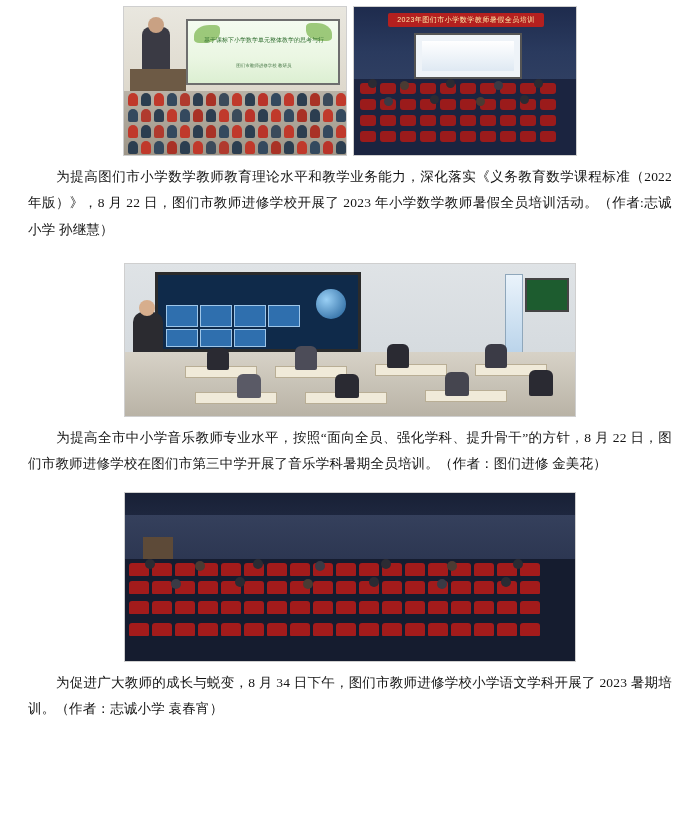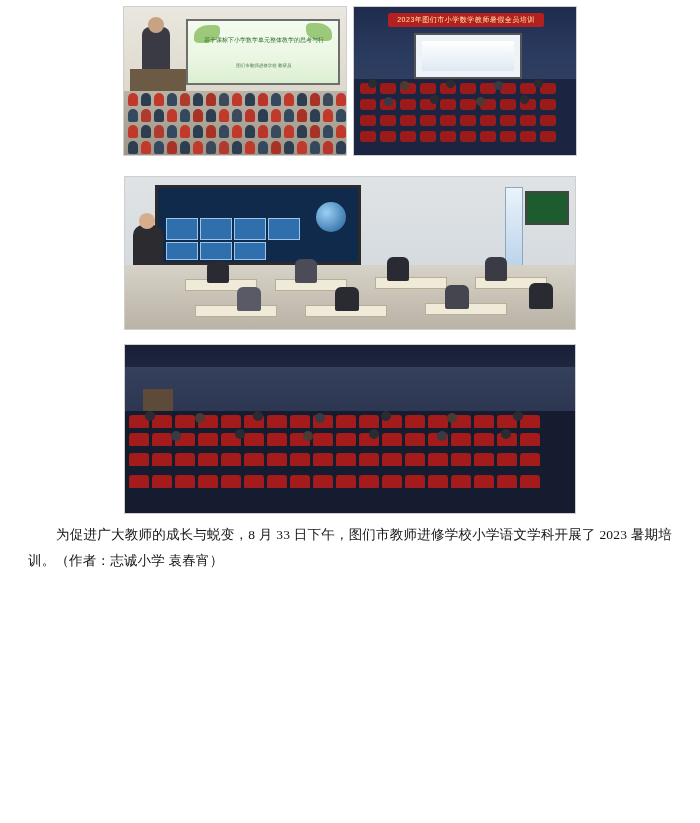--- a/index.html
+++ b/index.html
@@ -357,20 +357,21 @@
           <div class="p2-person" style="left:140px;top:2px;background:#3a3a45"></div>
           <div class="p2-person" style="left:180px;top:0px;background:#2b2b33"></div>
           <div class="p2-person" style="left:30px;top:18px;background:#3a3a45"></div>
           <div class="p2-person" style="left:76px;top:16px;background:#2b2b33"></div>
           <div class="p2-person" style="left:122px;top:18px;background:#4a3b33"></div>
           <div class="p2-person" style="left:166px;top:16px;background:#2b2b33"></div>
         </div>
       </div>
     </div>
 
+    <p class="caption"><span class="indent"></span><span>为提高图们市小学数学教师教育理论水平和教学业务能力，深化落实《义务教育数学课程标准（2022 年版）》，8 月 22 日，图们市教师进修学校开展了 2023 年小学数学教师暑假全员培训活动。（作者:志诚小学 孙继慧）</span></p>
   </div>
 
   <div class="gap-a"></div>
 
   <div class="section">
     <div class="photo-row">
       <div class="photo photo-wide">
         <div class="ph-wall p3-bg"></div>
 
         <div class="p3-win"></div>
@@ -405,20 +406,21 @@
           <div class="p3-stu" style="left:262px;top:-8px;width:22px;height:24px;background:#2a2a32"></div>
           <div class="p3-stu" style="left:360px;top:-8px;width:22px;height:24px;background:#3b3b46"></div>
           <div class="p3-stu" style="left:112px;top:22px;width:24px;height:24px;background:#5a5a66"></div>
           <div class="p3-stu" style="left:210px;top:22px;width:24px;height:24px;background:#2a2a32"></div>
           <div class="p3-stu" style="left:320px;top:20px;width:24px;height:24px;background:#45454f"></div>
           <div class="p3-stu" style="left:404px;top:18px;width:24px;height:26px;background:#2a2a32"></div>
         </div>
       </div>
     </div>
 
+    <p class="caption"><span class="indent"></span><span>为提高全市中小学音乐教师专业水平，按照“面向全员、强化学科、提升骨干”的方针，8 月 22 日，图们市教师进修学校在图们市第三中学开展了音乐学科暑期全员培训。（作者：图们进修 金美花）</span></p>
   </div>
 
   <div class="gap-b"></div>
 
   <div class="section">
     <div class="photo-row">
       <div class="photo photo-wide2">
         <div class="ph-wall p4-bg"></div>
         <div class="p4-stage"></div>
         <div class="p4-podium"></div>
@@ -513,16 +515,16 @@
           <div class="p4-head" style="left:46px;top:20px;background:#3a3a45"></div>
           <div class="p4-head" style="left:110px;top:18px;background:#2b2b33"></div>
           <div class="p4-head" style="left:178px;top:20px;background:#4a3b33"></div>
           <div class="p4-head" style="left:244px;top:18px;background:#2b2b33"></div>
           <div class="p4-head" style="left:312px;top:20px;background:#3a3a45"></div>
           <div class="p4-head" style="left:376px;top:18px;background:#2b2b33"></div>
         </div>
       </div>
     </div>
 
-    <p class="caption"><span class="indent"></span><span>为促进广大教师的成长与蜕变，8 月 33 日下午，图们市教师进修学校小学语文学科开展了 2023 暑期培训。（作者：志诚小学 袁春宵）</span></p>
+    <p class="caption"><span class="indent"></span><span>为促进广大教师的成长与蜕变，8 月 34 日下午，图们市教师进修学校小学语文学科开展了 2023 暑期培训。（作者：志诚小学 袁春宵）</span></p>
   </div>
 
 </div>
 
 </body></html>

